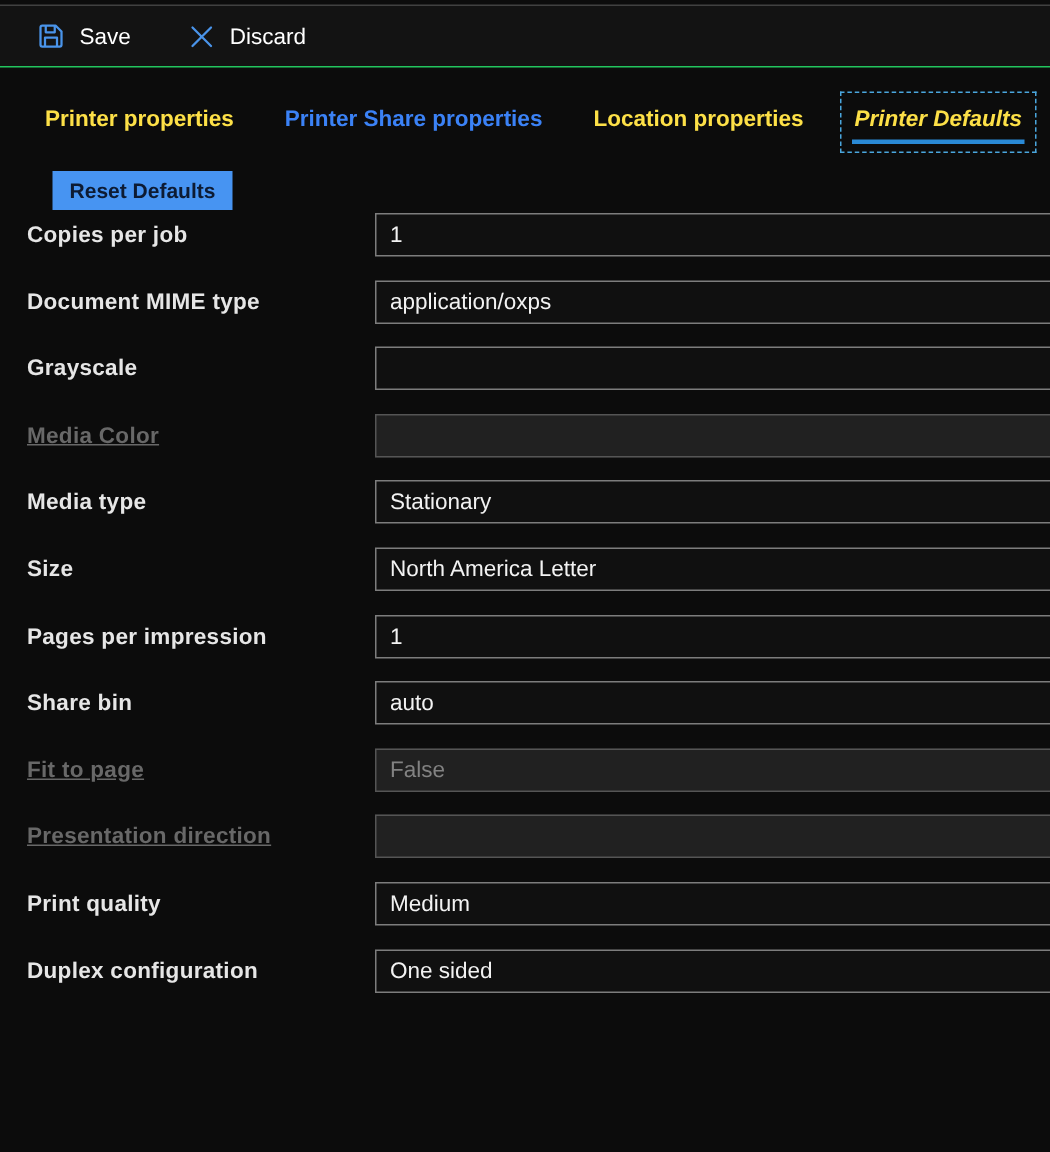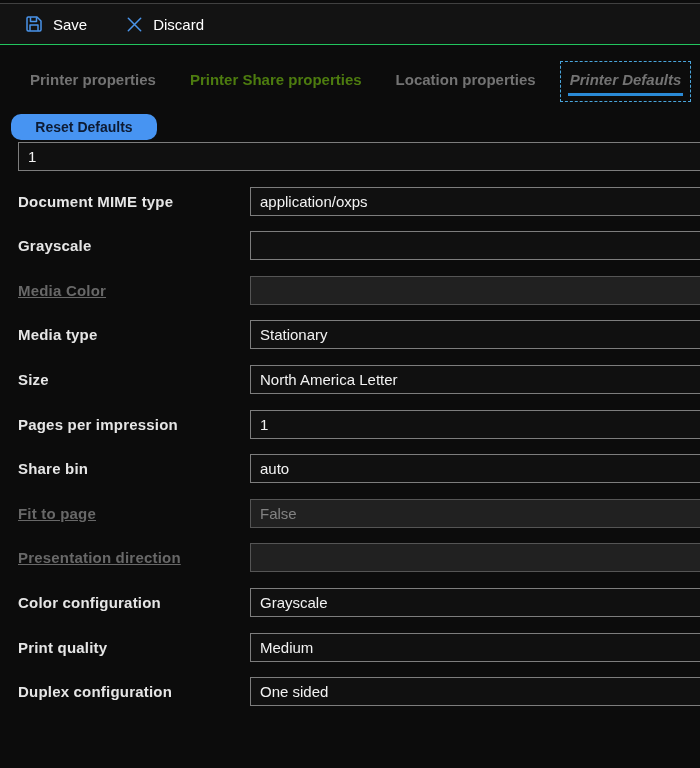--- a/index.html
+++ b/index.html
@@ -33,42 +33,42 @@
     display:flex;
     align-items:flex-start;
     gap:14px;
     padding:16px 0 0 20px;
   }
   .tab {
     position:relative;
     padding:9px 9px 13px 9px;
     font-size:15px;
     font-weight:700;
-    color:#737373;
+    color:#fde047;
     white-space:nowrap;
     border:1px solid transparent;
     cursor:pointer;
   }
-  .tab.disabled { color:#4d7c0f; cursor:default; }
+  .tab.disabled { color:#3b82f6; cursor:default; }
   .tab.selected { border:1px dashed #4aa6dd;font-style:italic; }
   .tab.selected::after {
     content:"";
     position:absolute;
     left:7px; right:7px; bottom:5px;
     height:3px;
     background:#2a8ad6;
   }
   
   .reset-btn {
     display:block;
-    margin:12px 0 0 11px;
-    width:146px; height:26px;
+    margin:12px 0 0 35px;
+    width:120px; height:26px;
     background:#4794f2;
     color:#0d1b33;
-    border:none; border-radius:10px;
+    border:none; border-radius:0;
     font-family:inherit; font-size:14px; font-weight:700;
     cursor:pointer;
   }
   
   .form { margin-top:2px; }
   .row {
     display:flex;
     align-items:center;
     height:29px;
     margin-bottom:15.6px;
@@ -141,20 +141,21 @@
 
   <div class="tab selected">
     <span class="tab-label">Printer Defaults</span>
   </div>
 </div>
 
   <button class="reset-btn">Reset Defaults</button>
 
   <div class="form">
   <div class="row">
+    <label class="row-label">Copies per job</label>
     <input class="field" type="text" value="1" style="">
   </div>
 
   <div class="row">
     <label class="row-label">Document MIME type</label>
     <input class="field" type="text" value="application/oxps" style="">
   </div>
 
   <div class="row">
     <label class="row-label">Grayscale</label>
@@ -190,24 +191,20 @@
   <div class="row disabled">
     <label class="row-label">Fit to page</label>
     <input class="field" type="text" disabled="" value="False" style="">
   </div>
 
   <div class="row disabled">
     <label class="row-label">Presentation direction</label>
     <input class="field" type="text" disabled="" value="" style="">
   </div>
 
-  <div class="row">
-    <label class="row-label">Color configuration</label>
-    <input class="field" type="text" value="Grayscale" style="">
-  </div>
 
   <div class="row">
     <label class="row-label">Print quality</label>
     <input class="field" type="text" value="Medium" style="">
   </div>
 
   <div class="row">
     <label class="row-label">Duplex configuration</label>
     <input class="field" type="text" value="One sided" style="">
   </div>

